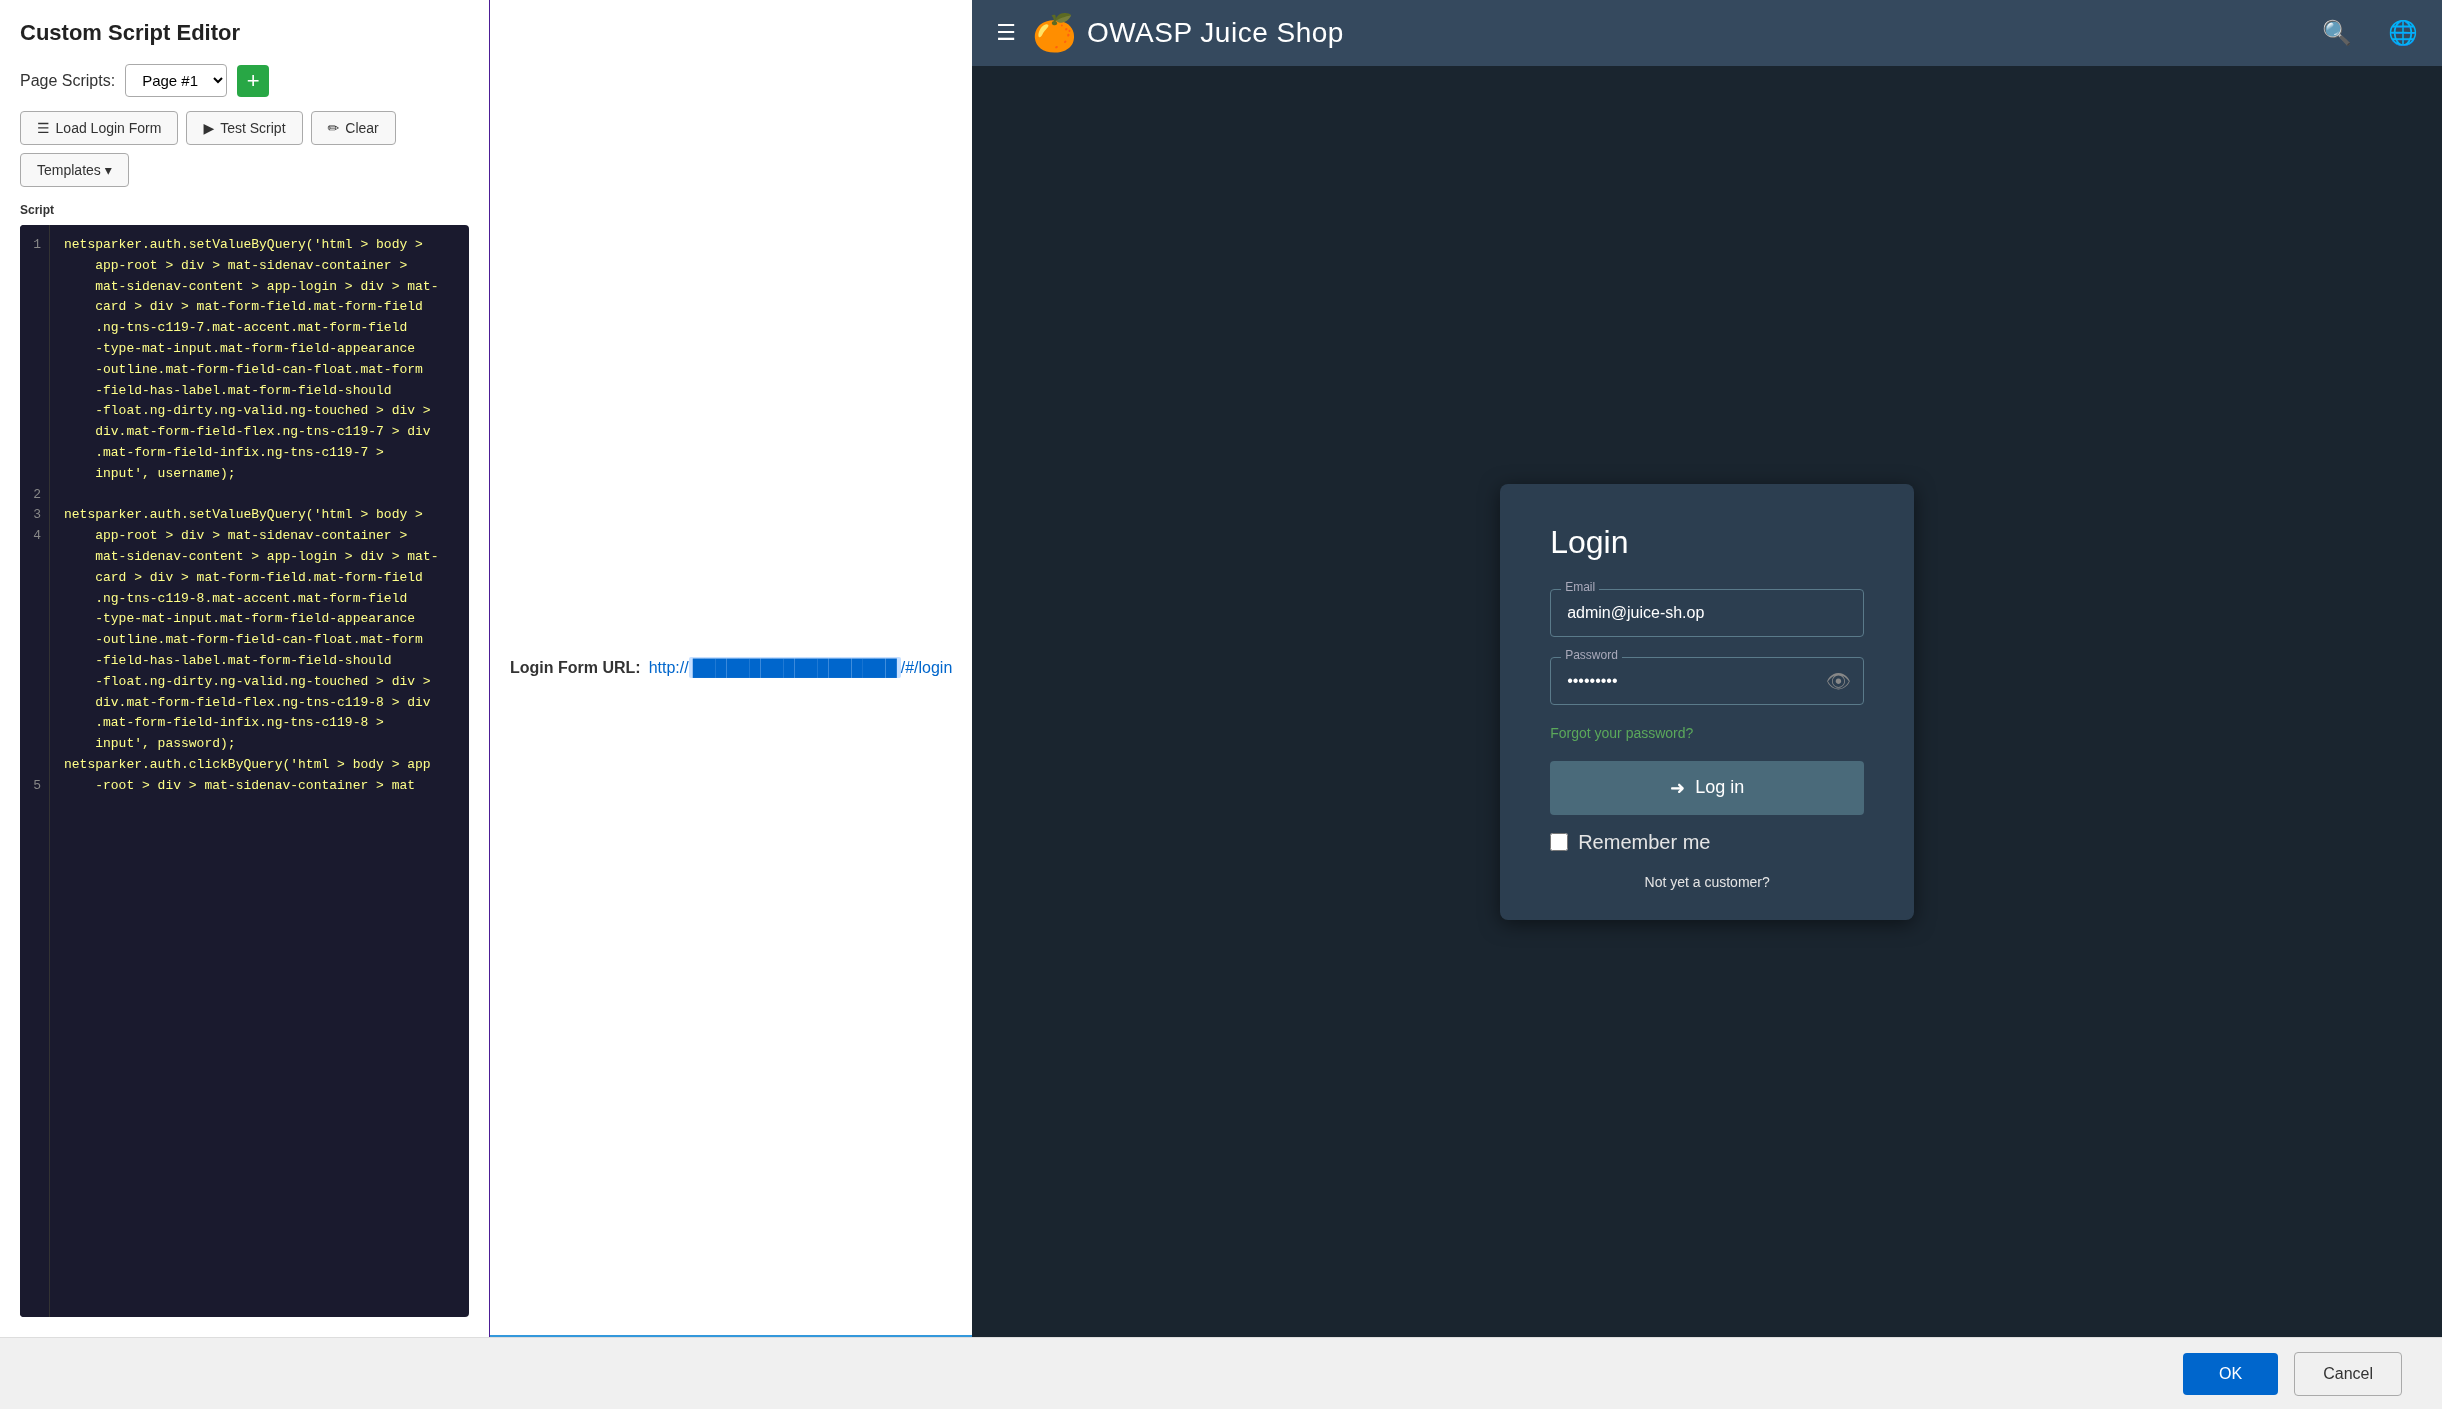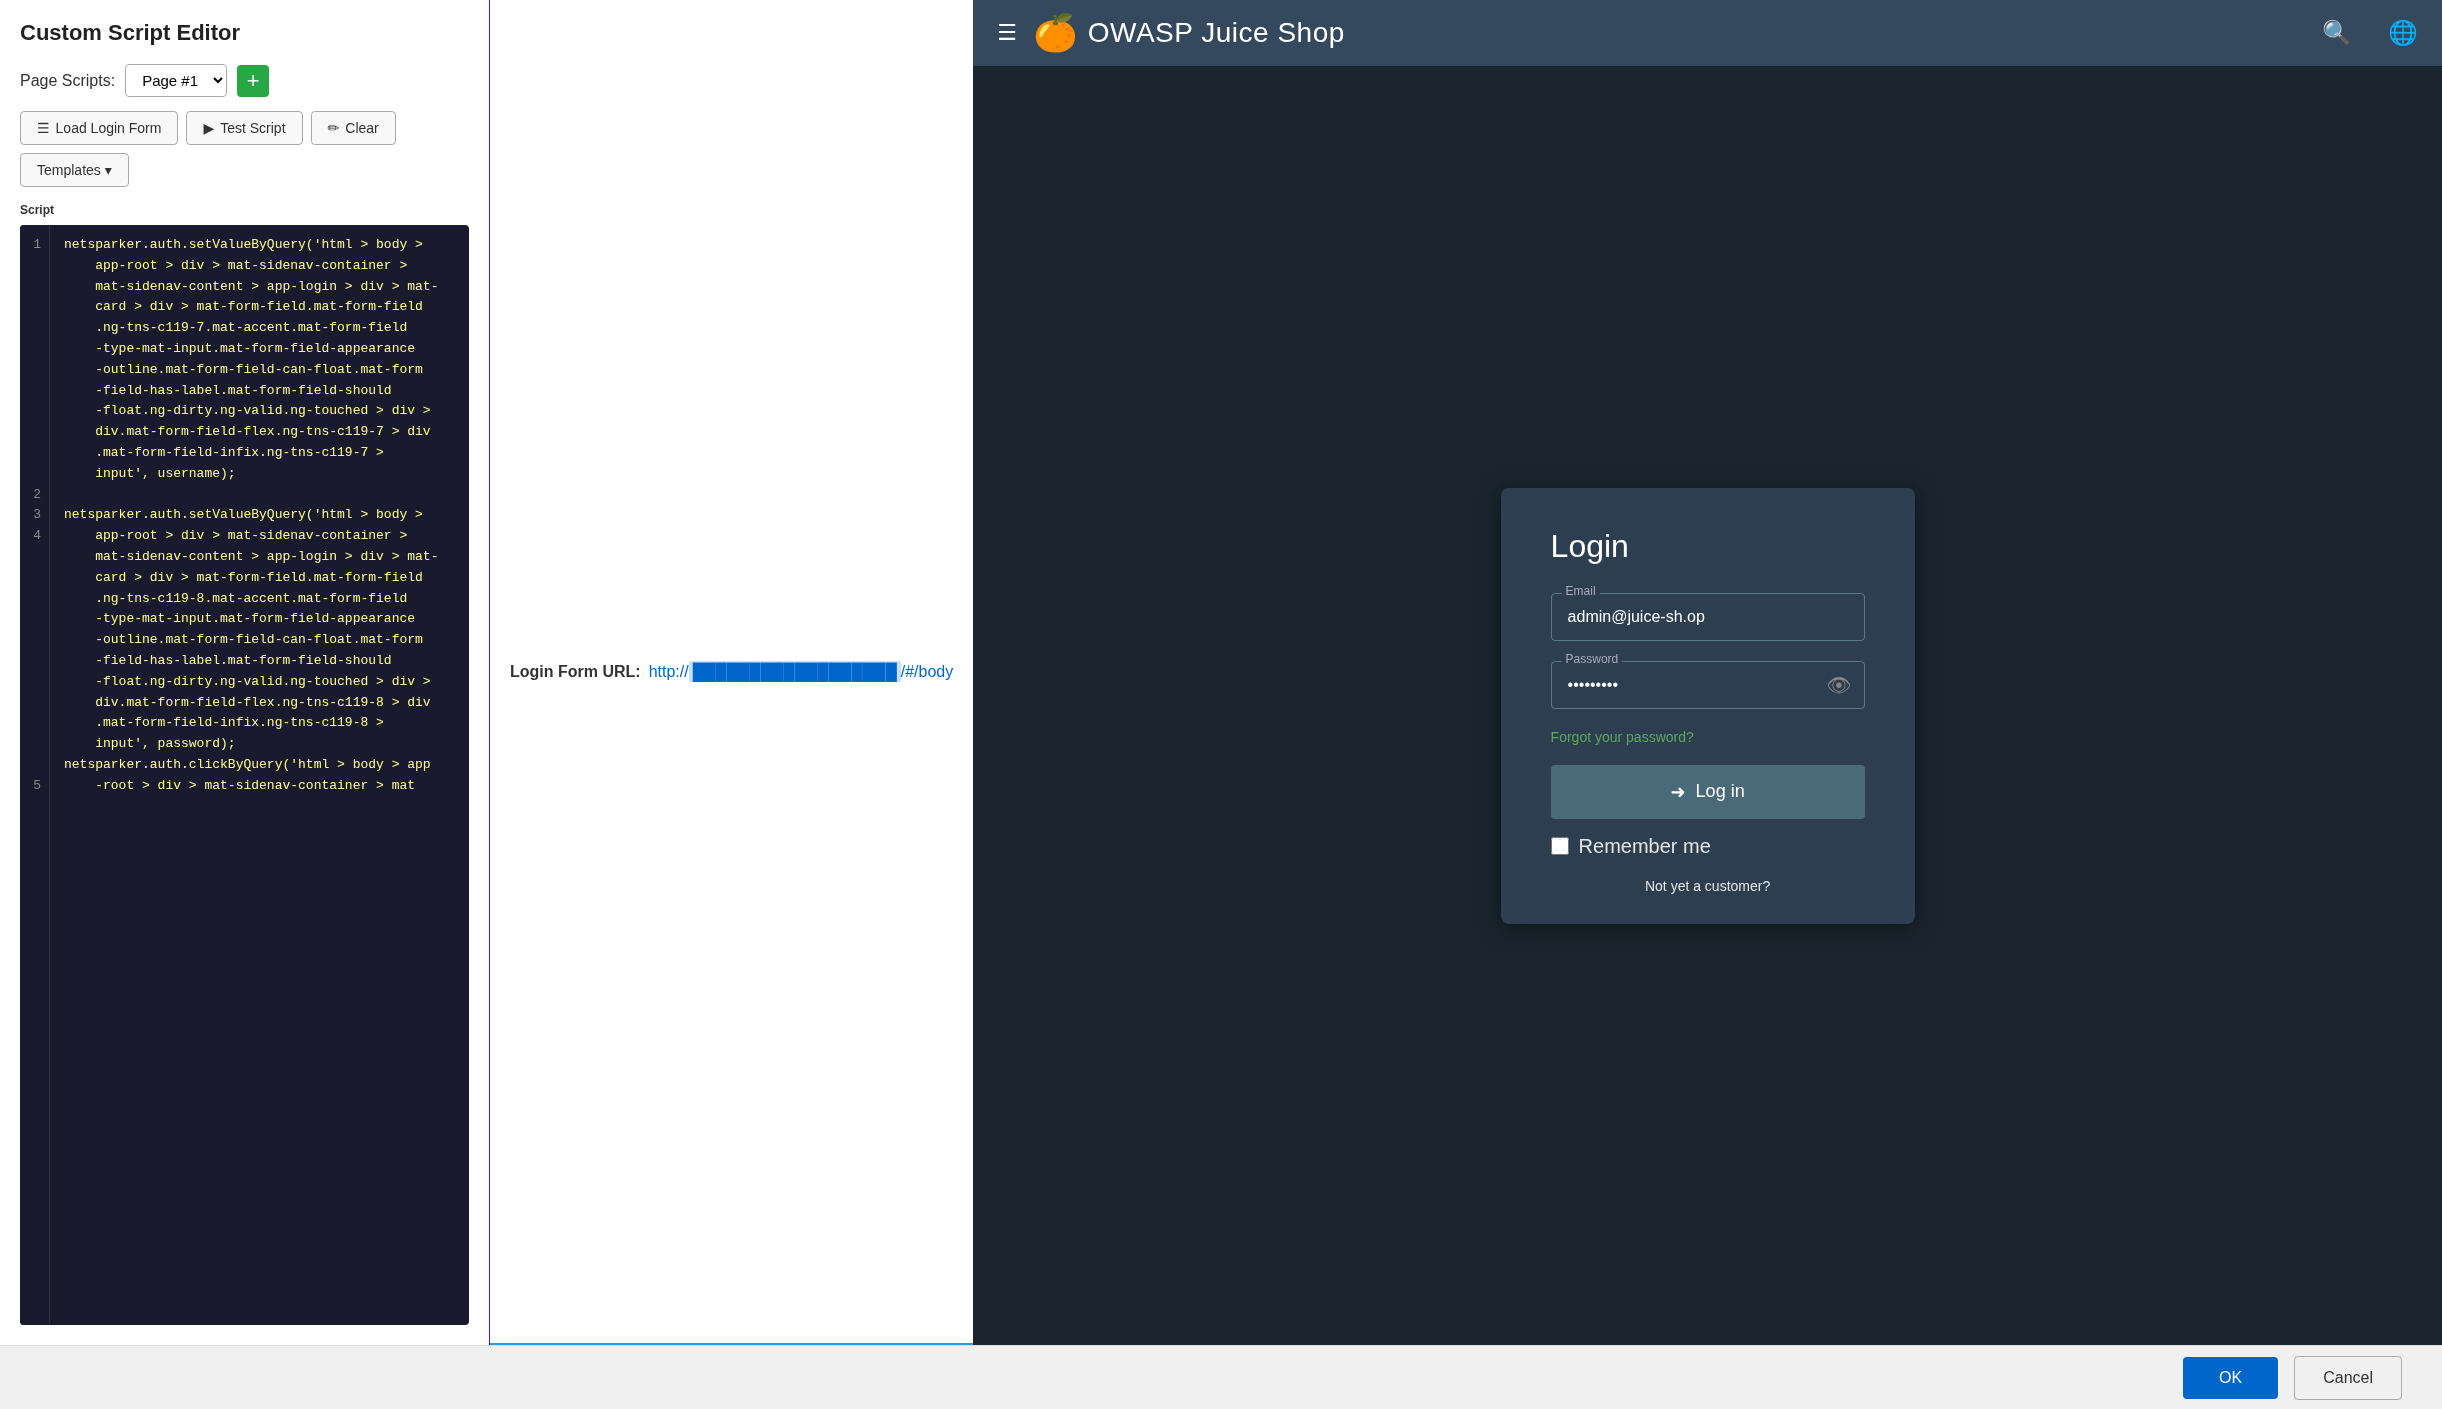--- a/index.html
+++ b/index.html
@@ -348,21 +348,21 @@
     .not-customer {
       text-align: center;
       color: #e5e5e5;
       font-size: 14px;
       margin-top: 10px;
       cursor: pointer;
     }
 
     
     .bottom-bar {
-      height: 64px;
+      height: 72px;
       background: #f0f0f0;
       display: flex;
       align-items: center;
       justify-content: flex-end;
       padding: 0 40px;
       gap: 16px;
       border-top: 1px solid #ddd;
     }
 
     .ok-btn {
@@ -482,21 +482,21 @@
 netsparker.auth.clickByQuery('html &gt; body &gt; app
     -root &gt; div &gt; mat-sidenav-container &gt; mat</div>
     </div>
   </div>
 
   <div class="right-panel">
 
     <div class="url-bar">
       <span class="url-label">Login Form URL:</span>
       <span class="url-value">
-        <span>http://</span><span class="url-domain">██████████████████</span><span>/#/body</span>
+        <span>http://</span><span class="url-domain">██████████████████</span><span>/#/login</span>
       </span>
     </div>
 
     <div class="browser-frame">
 
       <div class="browser-nav">
         <span class="hamburger-icon">☰</span>
         <div class="site-logo">
           <span class="logo-icon">🍊</span>
           <span class="site-name">OWASP Juice Shop</span>

